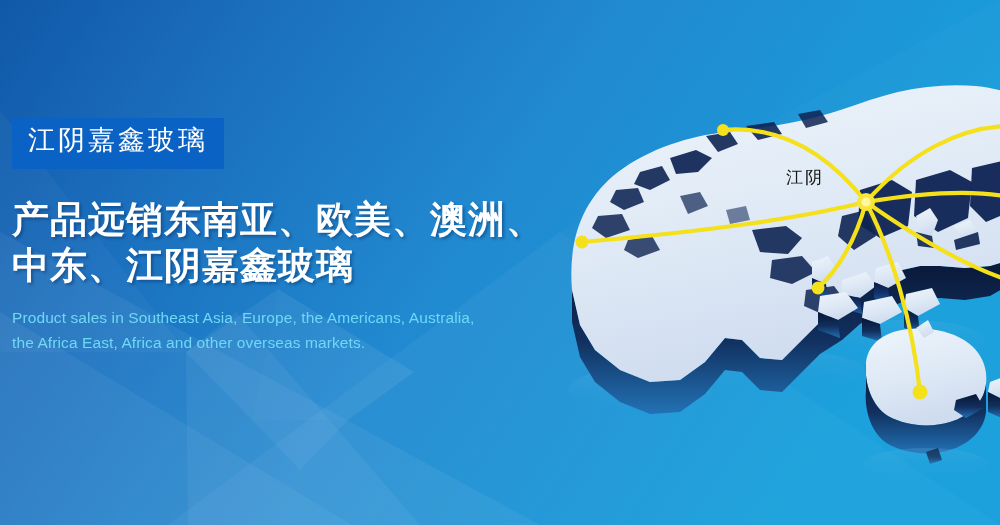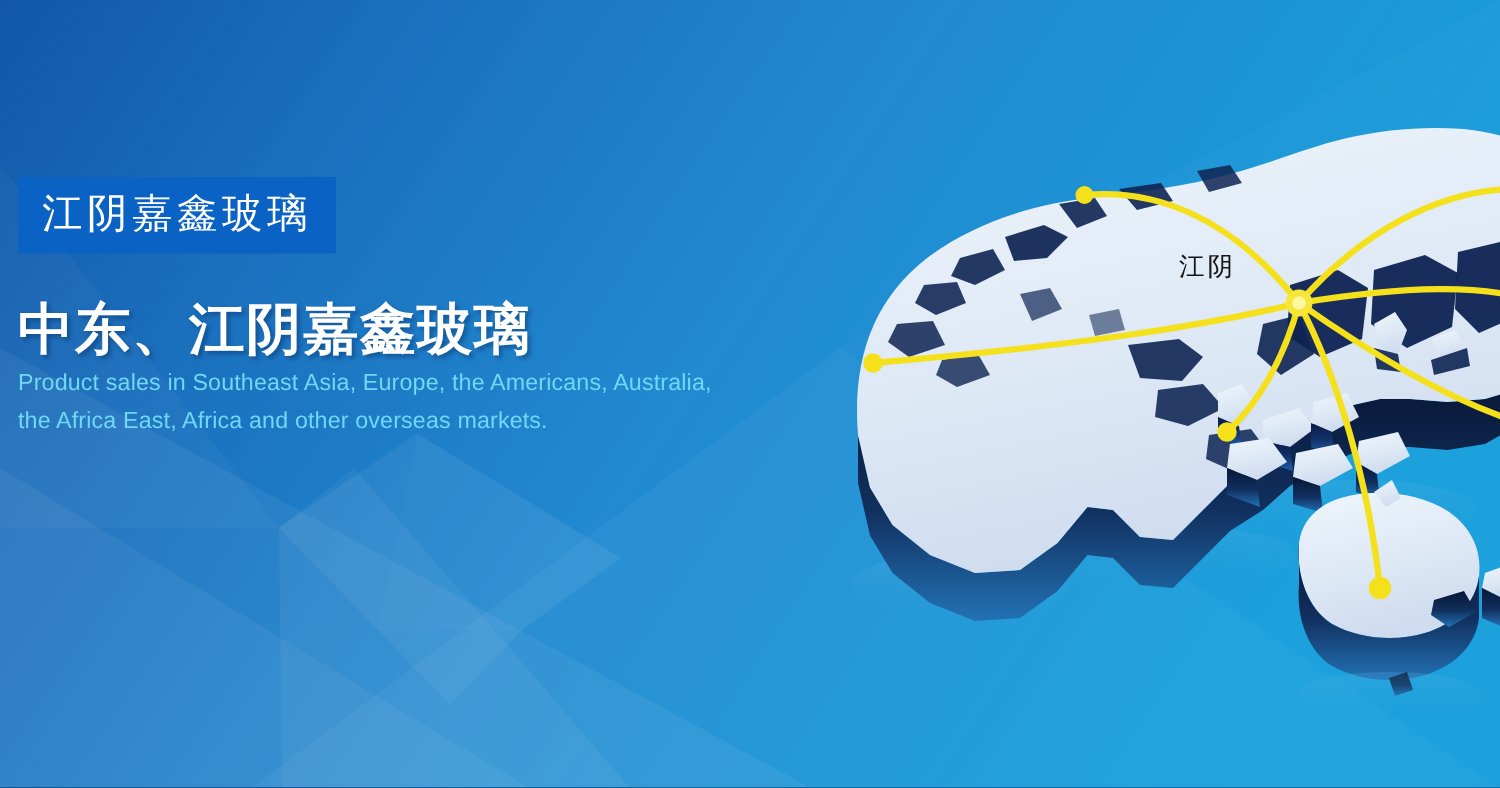--- a/index.html
+++ b/index.html
@@ -41,35 +41,36 @@
     width: 570px;
   }
   .brand-badge {
     display: inline-block;
     background: #0a62c4;
     color: #ffffff;
     font-size: 27px;
     line-height: 1;
     letter-spacing: 3px;
     padding: 11px 16px 13px 16px;
-    font-family: Liberation Serif, serif;
+    font-family: Liberation Mono, monospace;
     font-weight: 400;
   }
   .headline {
     margin-top: 28px;
     color: #ffffff;
     font-size: 37px;
     font-weight: bold;
     line-height: 1.23;
     letter-spacing: 1px;
     text-shadow: 2px 2px 3px rgba(5, 45, 95, 0.45);
     font-family: "DejaVu Sans", "Liberation Sans", sans-serif;
   }
   .headline .hl-line { display: block; white-space: nowrap; }
   .subline {
+    margin-top: 17px;
     color: #6fd8f6;
     font-size: 15.5px;
     line-height: 1.62;
     letter-spacing: 0.1px;
   }
   .subline .sub-line { display: block; }
 
   .map-label {
     position: absolute;
     left: 786px;
@@ -230,20 +231,21 @@
     <circle cx="346" cy="162" r="9" fill="#f7e63a"></circle>
     <circle cx="346" cy="162" r="4.5" fill="#fff6a0"></circle>
   </svg>
 
   <div class="map-label">江阴</div>
 
   <div class="text-block">
     <div class="brand-badge">江阴嘉鑫玻璃</div>
 
     <div class="headline">
+      <span class="hl-line">产品远销东南亚、欧美、澳洲、</span>
       <span class="hl-line">中东、江阴嘉鑫玻璃</span>
     </div>
 
     <div class="subline">
       <span class="sub-line">Product sales in Southeast Asia, Europe, the Americans, Australia,</span>
       <span class="sub-line">the Africa East, Africa and other overseas markets.</span>
     </div>
   </div>
 
 </div>

